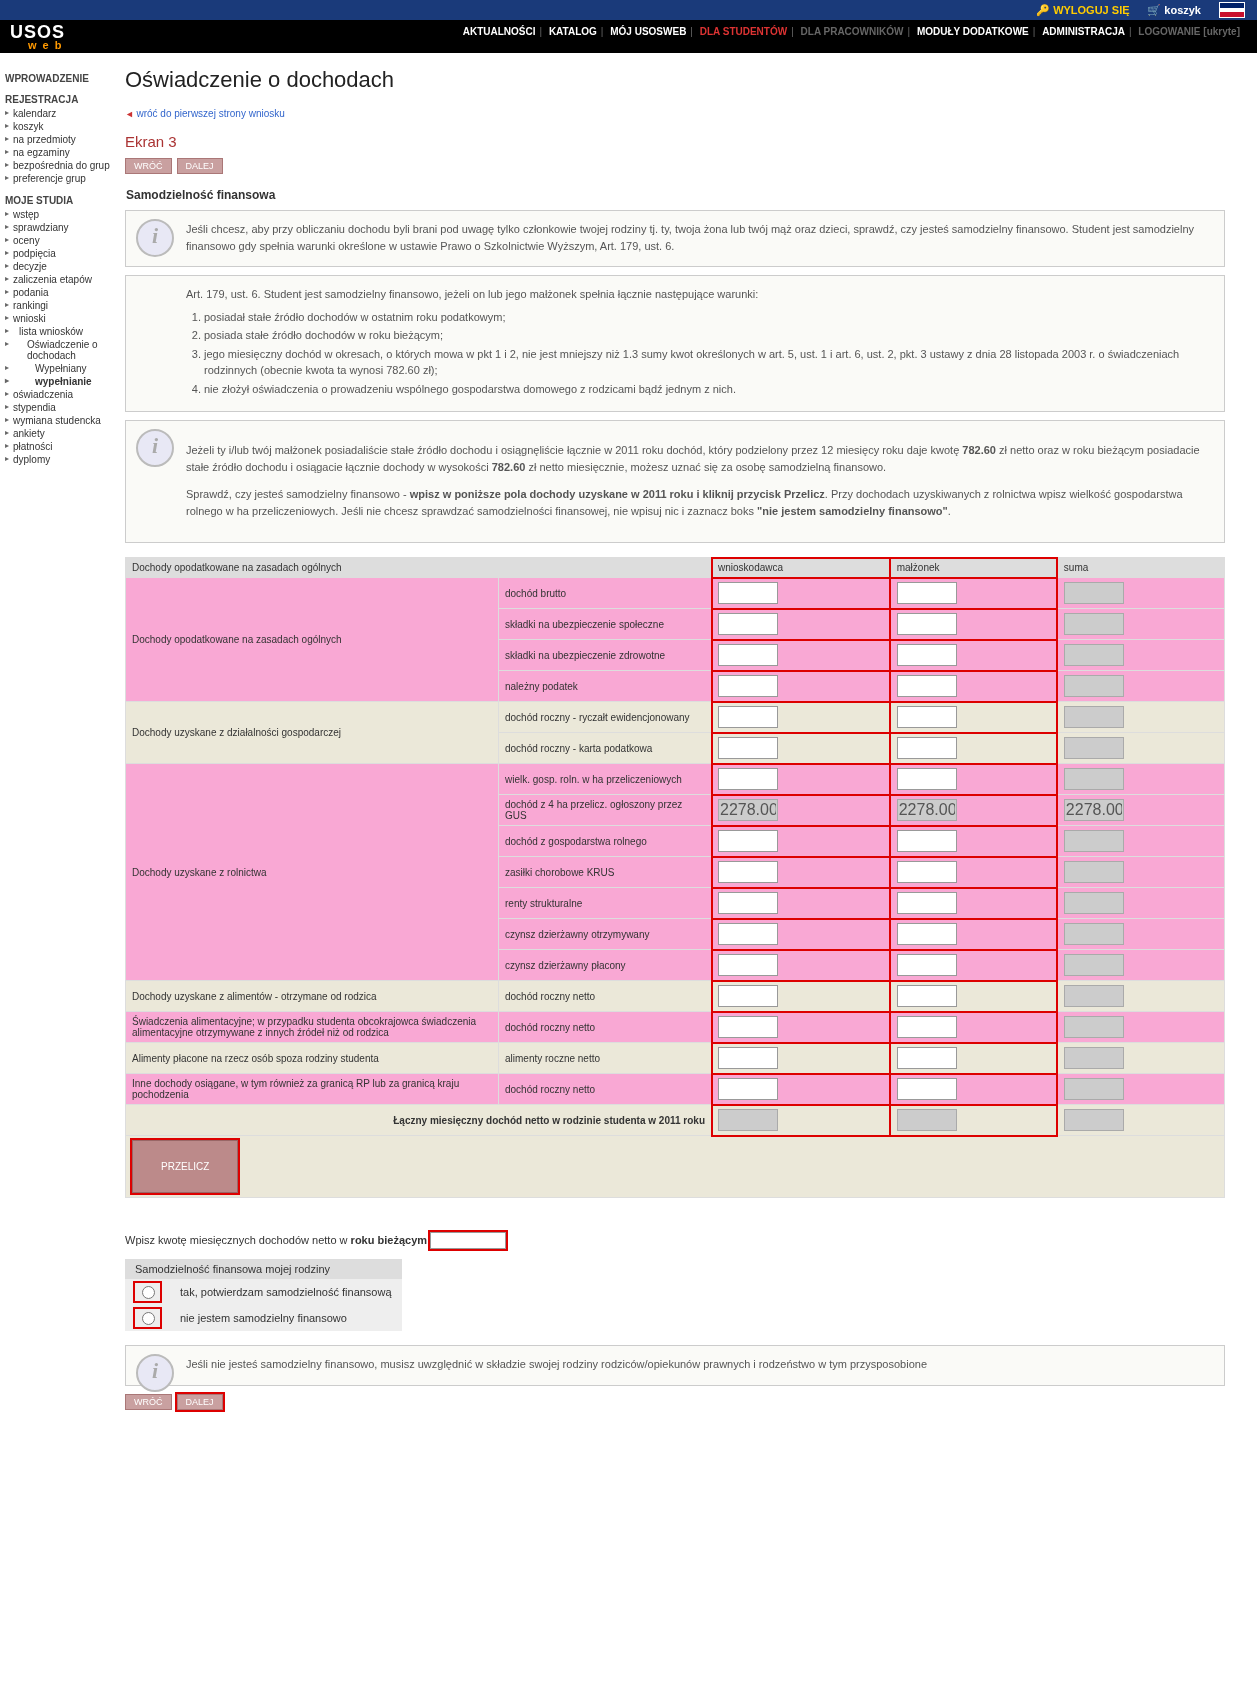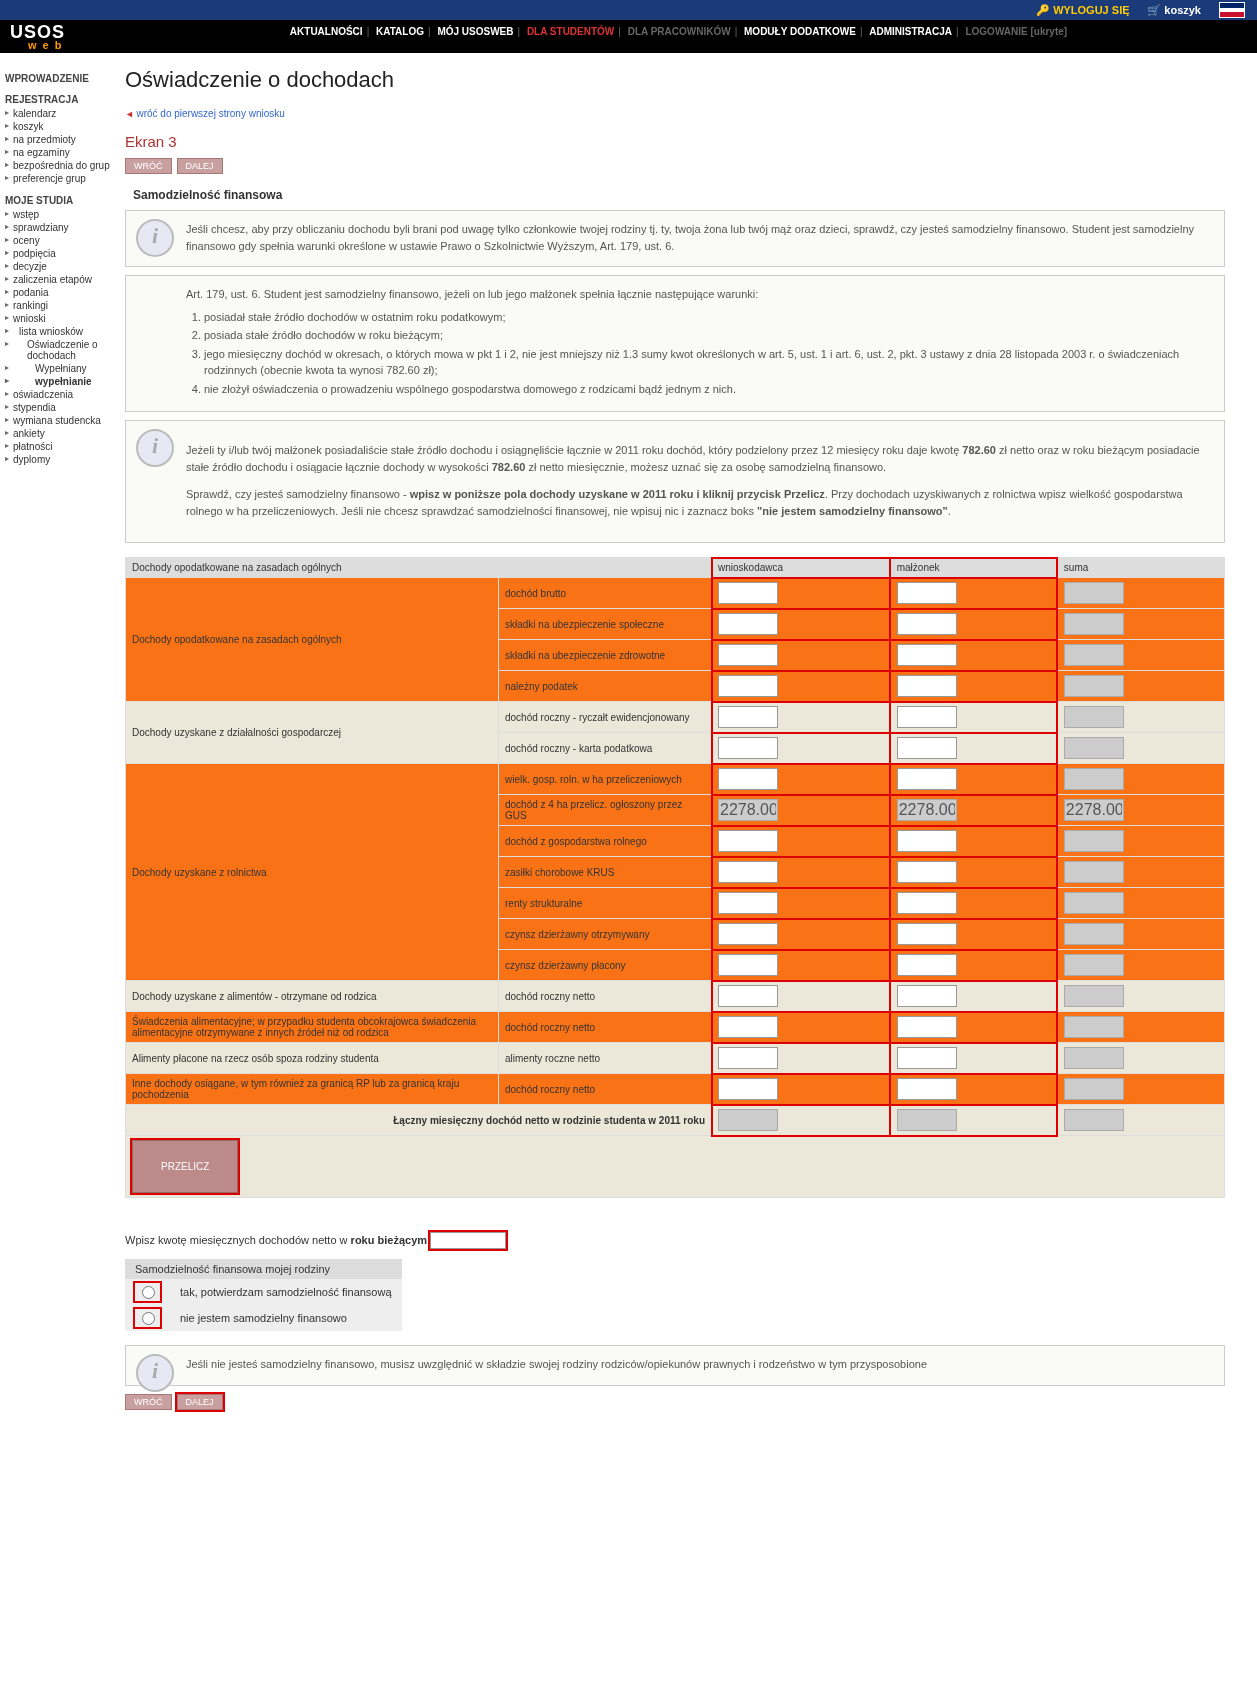--- a/index.html
+++ b/index.html
@@ -4,21 +4,21 @@
 <style>
 html,body{margin:0;padding:0;font-family:Verdana,Arial,sans-serif;font-size:11px;color:#333;background:#fff}
 .topbar{background:#1a3a7a;height:20px;display:flex;justify-content:flex-end;align-items:center;padding:0 12px;gap:18px;color:#fff}
 .topbar a{color:#fc0;text-decoration:none;font-size:11px;font-weight:bold}
 .topbar .cart{color:#fff}
 .flag{width:24px;height:14px;background:linear-gradient(#012169 33%,#fff 33% 66%,#C8102E 66%);border:1px solid #fff}
 .header2{background:#000;color:#ccc;font-size:10px;padding:2px 0;display:flex}
 .logo{width:105px;padding-left:10px;font-family:Arial;font-weight:bold}
 .logo .u{color:#fff;font-size:18px;letter-spacing:1px}
 .logo .w{color:#f90;font-size:11px;letter-spacing:6px;display:block;margin-top:-4px;margin-left:18px}
-.navlinks{flex:1;text-align:center;padding-right:15px;padding-top:4px}
+.navlinks{flex:1;text-align:right;padding-right:15px;padding-top:4px}
 .navlinks span{color:#fff;font-weight:bold;margin:0 2px}
 .navlinks .sep{color:#666;font-weight:normal}
 .navlinks .active{color:#d33}
 .navlinks .dim{color:#666}
 .wrap{display:flex;max-width:1240px}
 .sidebar{width:105px;padding:10px 5px 10px 5px;font-size:10px}
 .sidebar h4{margin:10px 0 2px 0;font-size:10px;color:#444}
 .sidebar a{display:block;color:#333;text-decoration:none;padding:1px 0 1px 8px;position:relative}
 .sidebar a:before{content:"▸";position:absolute;left:0;font-size:8px;color:#666}
 .sidebar .sub{padding-left:14px}
@@ -27,30 +27,30 @@
 .sidebar .bold{font-weight:bold}
 .main{flex:1;padding:6px 15px 30px 10px}
 .loggedin{font-size:10px;color:#666}
 .loggedin .black{background:#000;color:#000;display:inline-block;width:120px;height:12px;vertical-align:middle}
 h1{font:normal 22px Arial;color:#222;margin:8px 0 14px}
 .backlink{font-size:10px;color:#36c;text-decoration:none}
 .backlink:before{content:"◄ ";color:#c33;font-size:9px}
 h2.screen{color:#a33;font:normal 15px Arial;margin:14px 0 8px}
 .btn{display:inline-block;background:#c9a0a0;border:1px solid #a77;color:#fff;font-size:9px;padding:2px 8px;text-decoration:none;cursor:pointer;margin-right:2px}
 .btn.hl{outline:2px solid #d00}
-h3.sect{font:bold 12px Arial;color:#333;margin:14px 8px 6px}
+h3.sect{font:bold 12px Arial;color:#333;margin:14px 1px 6px}
 .infobox{border:1px solid #ccc;background:#fafaf7;padding:10px 14px 12px 60px;margin:8px 0;font-size:11px;line-height:1.5;position:relative;color:#555}
 .infobox .icn{position:absolute;left:10px;top:8px;width:34px;height:34px;border:2px solid #bbb;border-radius:50%;background:#e8e8f5;color:#aaa;font:italic bold 22px Georgia;text-align:center;line-height:30px}
 .infobox ol{margin:6px 0 0 18px;padding:0}
 .infobox li{margin:2px 0}
 table.inc{width:100%;border-collapse:collapse;font-size:10px;margin-top:14px}
 table.inc th,table.inc td{border:1px solid #ddd;padding:4px 6px;text-align:left;vertical-align:middle}
 table.inc th{background:#ddd;font-weight:normal}
 table.inc tr.g td{background:#ebe8d9}
-table.inc tr.w td{background:#f97316}
+table.inc tr.w td{background:#f9a8d4}
 table.inc input[type=text]{width:56px;font-size:16px;border:1px solid #999;padding:1px}
 table.inc input[readonly]{background:#ccc;border:1px solid #aaa;color:#555}
 .hlcol{outline:2px solid #d00;outline-offset:-1px}
 .przelicz-row td{background:#ebe8d9;text-align:right}
 .przelicz-btn{background:#bc8a8a;border:1px solid #966;color:#fff;padding:20px 28px;font-size:10px;cursor:pointer;outline:2px solid #d00}
 .current-row{margin:34px 0 10px;font-size:11px}
 .current-row input{width:70px;font-size:10px;border:1px solid #999;outline:2px solid #d00;padding:2px}
 table.self{border-collapse:collapse;font-size:11px;margin:4px 0 14px}
 table.self th{background:#ddd;padding:4px 10px;text-align:left;font-weight:normal}
 table.self td{background:#eee;padding:4px 10px}

